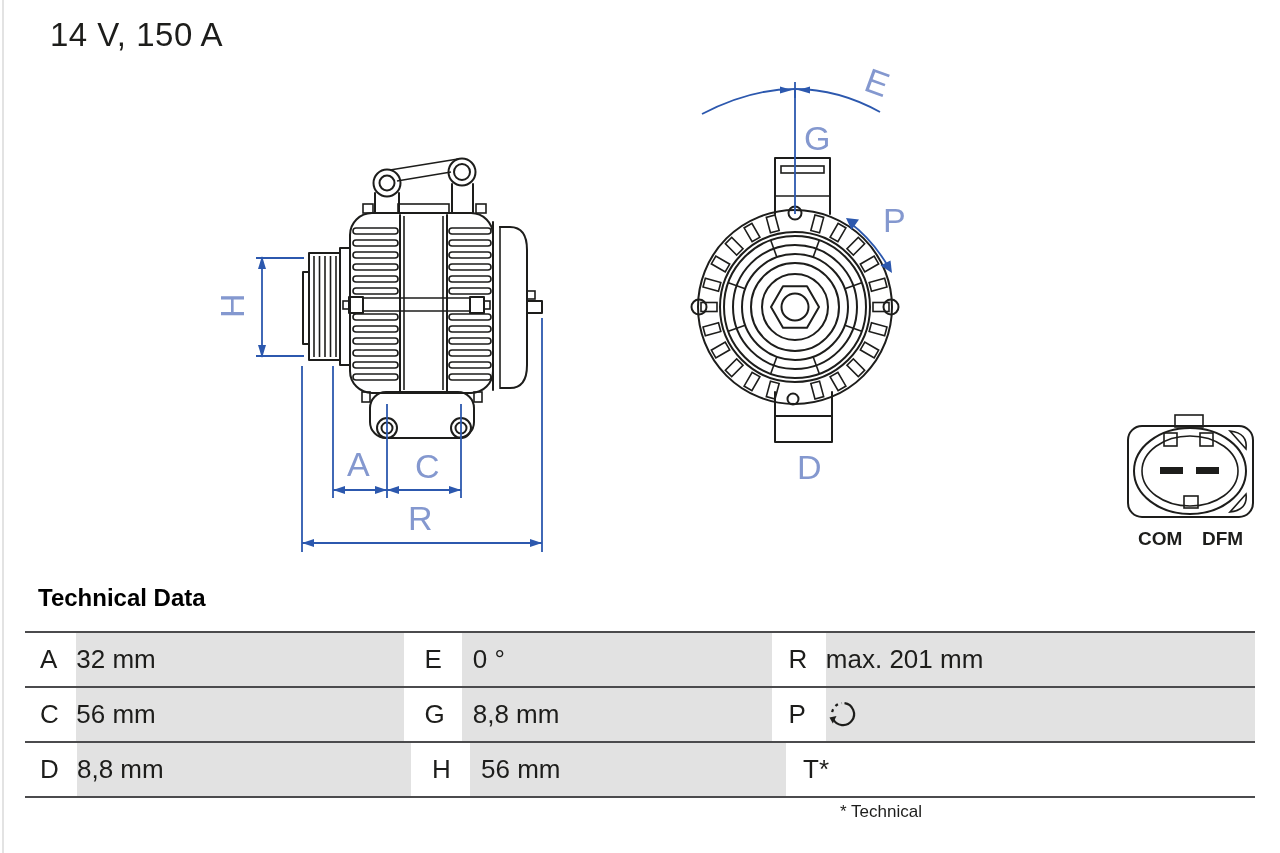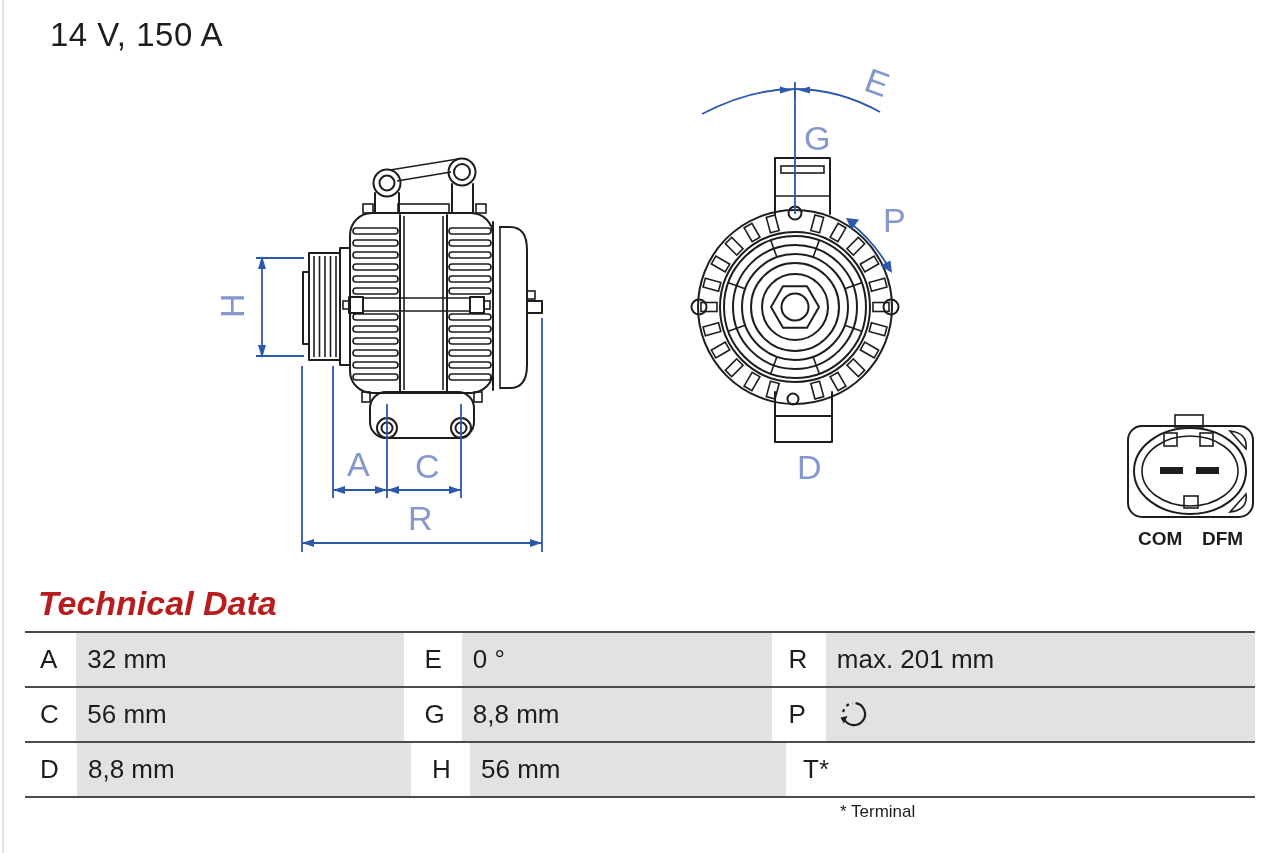--- a/index.html
+++ b/index.html
@@ -2,38 +2,38 @@
 <html><head>
 <meta charset="utf-8">
 <style>
   html,body{margin:0;padding:0;}
   body{
     width:1280px;height:853px;position:relative;background:#ffffff;
     font-family:"Liberation Sans", sans-serif;color:#1d1d1b;overflow:hidden;
   }
   .edge-line{position:absolute;left:2px;top:0;width:1.5px;height:853px;background:#e3e3e3;}
   .main-title{position:absolute;left:38px;top:16px;font-size:33px;font-weight:400;letter-spacing:0.5px;color:#1d1d1b;margin-left:12px;}
-  .tech-title{position:absolute;left:38px;top:584px;font-size:34px;font-weight:700;color:#b91c1c;font-style:italic;}
+  .tech-title{position:absolute;left:38px;top:584px;font-size:24px;font-weight:700;color:#000000;}
   svg text{font-family:"Liberation Sans", sans-serif;}
   .dim-label{fill:#8498cf;font-size:34px;font-weight:400;}
   .conn-label{fill:#1d1d1b;font-size:19px;font-weight:600;}
   .blk{stroke:#1d1d1b;stroke-width:2;fill:none;stroke-linejoin:round;stroke-linecap:round;}
   .blk-thin{stroke:#1d1d1b;stroke-width:1.6;fill:none;}
   .blu{stroke:#2c58ae;stroke-width:1.8;fill:none;}
   .blu-f{fill:#2c58ae;stroke:none;}
   
   .data-table{position:absolute;left:25px;top:631px;width:1230px;border-bottom:2px solid #4b4b4d;}
   .t-row{display:flex;height:53px;border-top:2px solid #4b4b4d;}
   .t-cell{font-size:26px;line-height:53px;white-space:nowrap;overflow:visible;}
   .c-key1{width:52px;padding-left:15px;box-sizing:border-box;background:#fff;}
-  .c-val1{width:334px;padding-left:11px;box-sizing:border-box;background:#e2e2e2;}
+  .c-val1{width:334px;box-sizing:border-box;background:#e2e2e2;}
   .c-key2{width:59px;padding-left:21px;box-sizing:border-box;background:#fff;}
   .c-val2{width:316px;padding-left:11px;box-sizing:border-box;background:#e2e2e2;}
   .c-key3{width:55px;padding-left:17px;box-sizing:border-box;background:#fff;}
-  .c-val3{width:438px;padding-left:11px;box-sizing:border-box;background:#e2e2e2;}
+  .c-val3{width:438px;box-sizing:border-box;background:#e2e2e2;}
   .c-val3 svg{vertical-align:middle;margin-top:-4px;}
   .footnote{position:absolute;left:840px;top:802px;font-size:17px;color:#1d1d1b;}
 </style>
 </head>
 <body>
 
 <div class="edge-line"></div>
 
 <div class="main-title">14 V, 150 A</div>
 
@@ -276,13 +276,13 @@
   </div>
   <div class="t-row">
     <div class="t-cell c-key1">D</div>
     <div class="t-cell c-val1">8,8 mm</div>
     <div class="t-cell c-key2">H</div>
     <div class="t-cell c-val2">56 mm</div>
     <div class="t-cell c-key3">T*</div>
   </div>
 </div>
 
-<div class="footnote">* Terminal</div>
+<div class="footnote">* Technical</div>
 
 </body></html>

